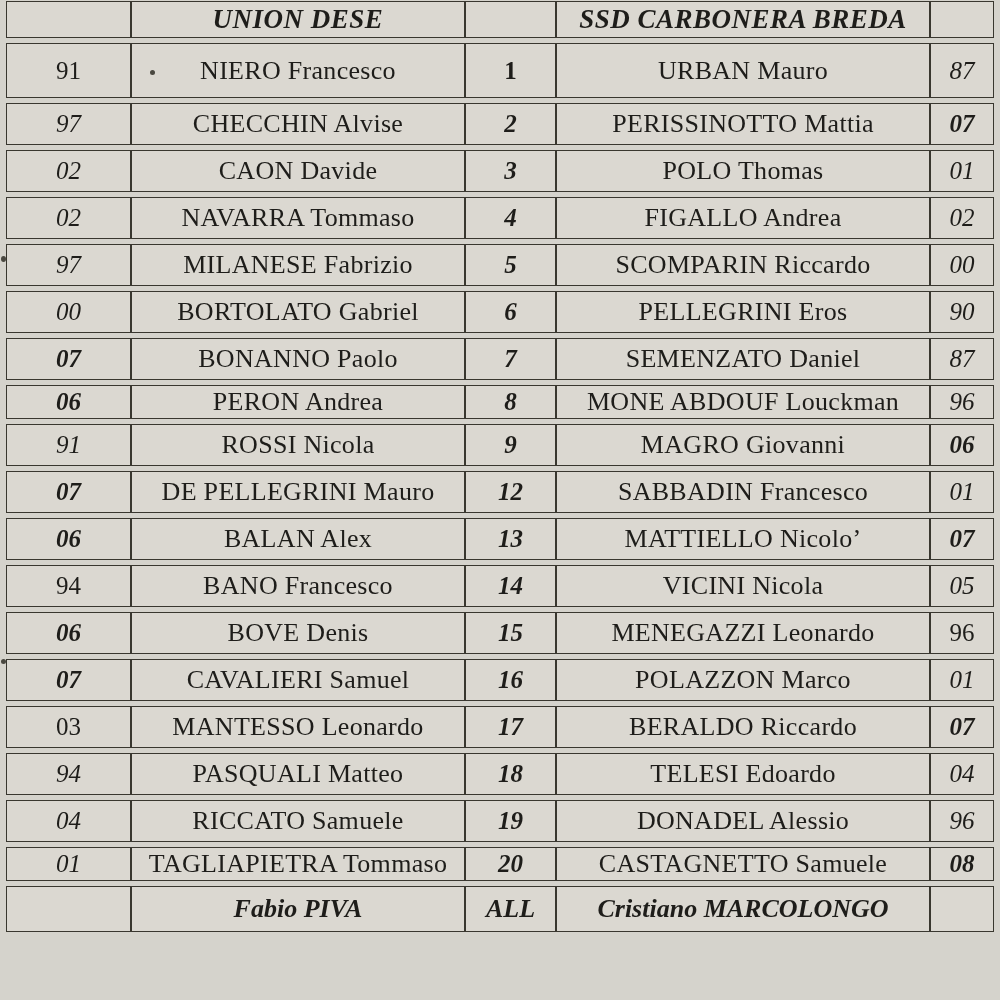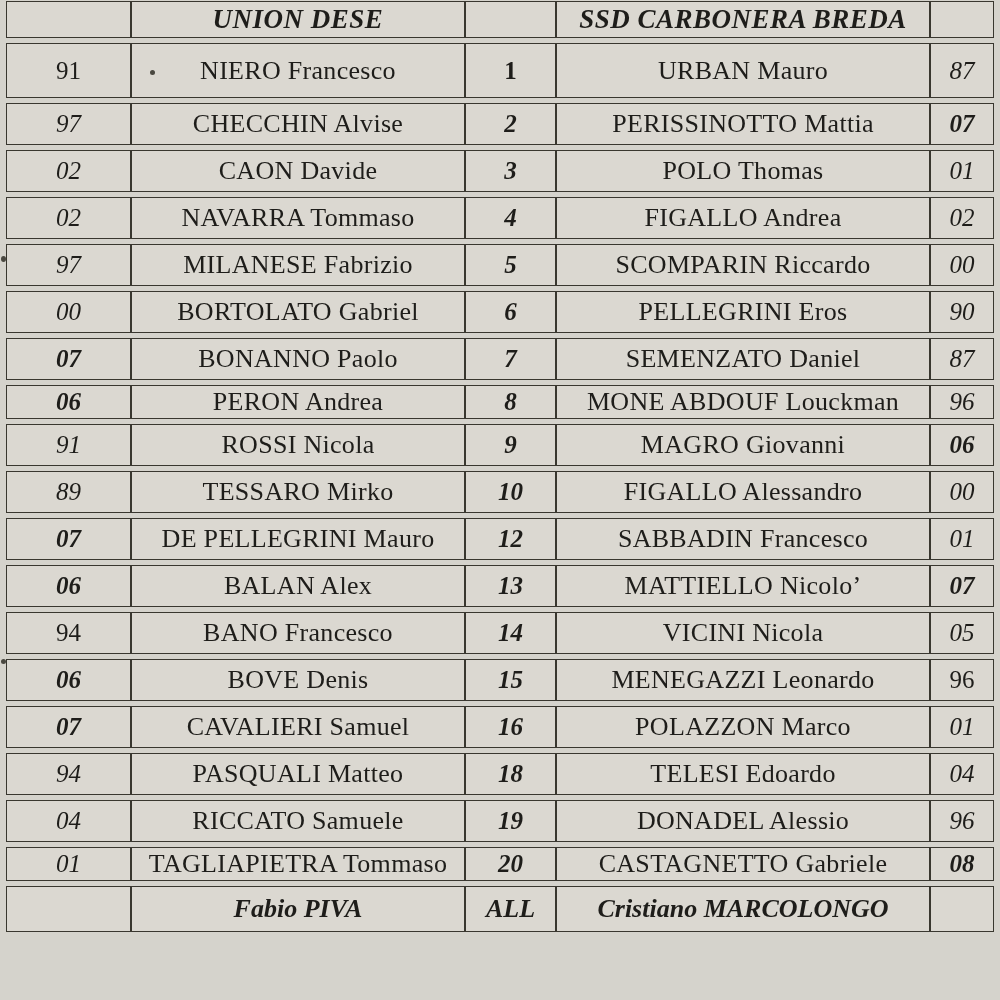--- a/index.html
+++ b/index.html
@@ -173,27 +173,20 @@
     </tr>
 
     <tr>
       <td class="year ly">91</td>
       <td class="name ln">ROSSI Nicola</td>
       <td class="num  nm">9</td>
       <td class="name rn">MAGRO Giovanni</td>
       <td class="year ry bold">06</td>
     </tr>
 
-    <tr>
-      <td class="year ly">89</td>
-      <td class="name ln">TESSARO Mirko</td>
-      <td class="num  nm">10</td>
-      <td class="name rn">FIGALLO Alessandro</td>
-      <td class="year ry">00</td>
-    </tr>
 
 
     <tr>
       <td class="year ly bold">07</td>
       <td class="name ln">DE PELLEGRINI Mauro</td>
       <td class="num  nm">12</td>
       <td class="name rn">SABBADIN Francesco</td>
       <td class="year ry">01</td>
     </tr>
 
@@ -222,20 +215,27 @@
     </tr>
 
     <tr>
       <td class="year ly bold">07</td>
       <td class="name ln">CAVALIERI Samuel</td>
       <td class="num  nm">16</td>
       <td class="name rn">POLAZZON Marco</td>
       <td class="year ry">01</td>
     </tr>
 
+    <tr>
+      <td class="year ly upright">03</td>
+      <td class="name ln">MANTESSO Leonardo</td>
+      <td class="num  nm">17</td>
+      <td class="name rn">BERALDO Riccardo</td>
+      <td class="year ry bold">07</td>
+    </tr>
 
     <tr>
       <td class="year ly">94</td>
       <td class="name ln">PASQUALI Matteo</td>
       <td class="num  nm">18</td>
       <td class="name rn">TELESI Edoardo</td>
       <td class="year ry">04</td>
     </tr>
 
     <tr>
@@ -243,21 +243,21 @@
       <td class="name ln">RICCATO Samuele</td>
       <td class="num  nm">19</td>
       <td class="name rn">DONADEL Alessio</td>
       <td class="year ry">96</td>
     </tr>
 
     <tr>
       <td class="year ly">01</td>
       <td class="name ln">TAGLIAPIETRA Tommaso</td>
       <td class="num  nm">20</td>
-      <td class="name rn">CASTAGNETTO Gabriele</td>
+      <td class="name rn">CASTAGNETTO Samuele</td>
       <td class="year ry bold">08</td>
     </tr>
   </tbody>
     <tfoot>
       <tr>
         <td></td>
         <td class="coach">Fabio PIVA</td>
         <td class="num coach">ALL</td>
         <td class="coach">Cristiano MARCOLONGO</td>
         <td></td>

